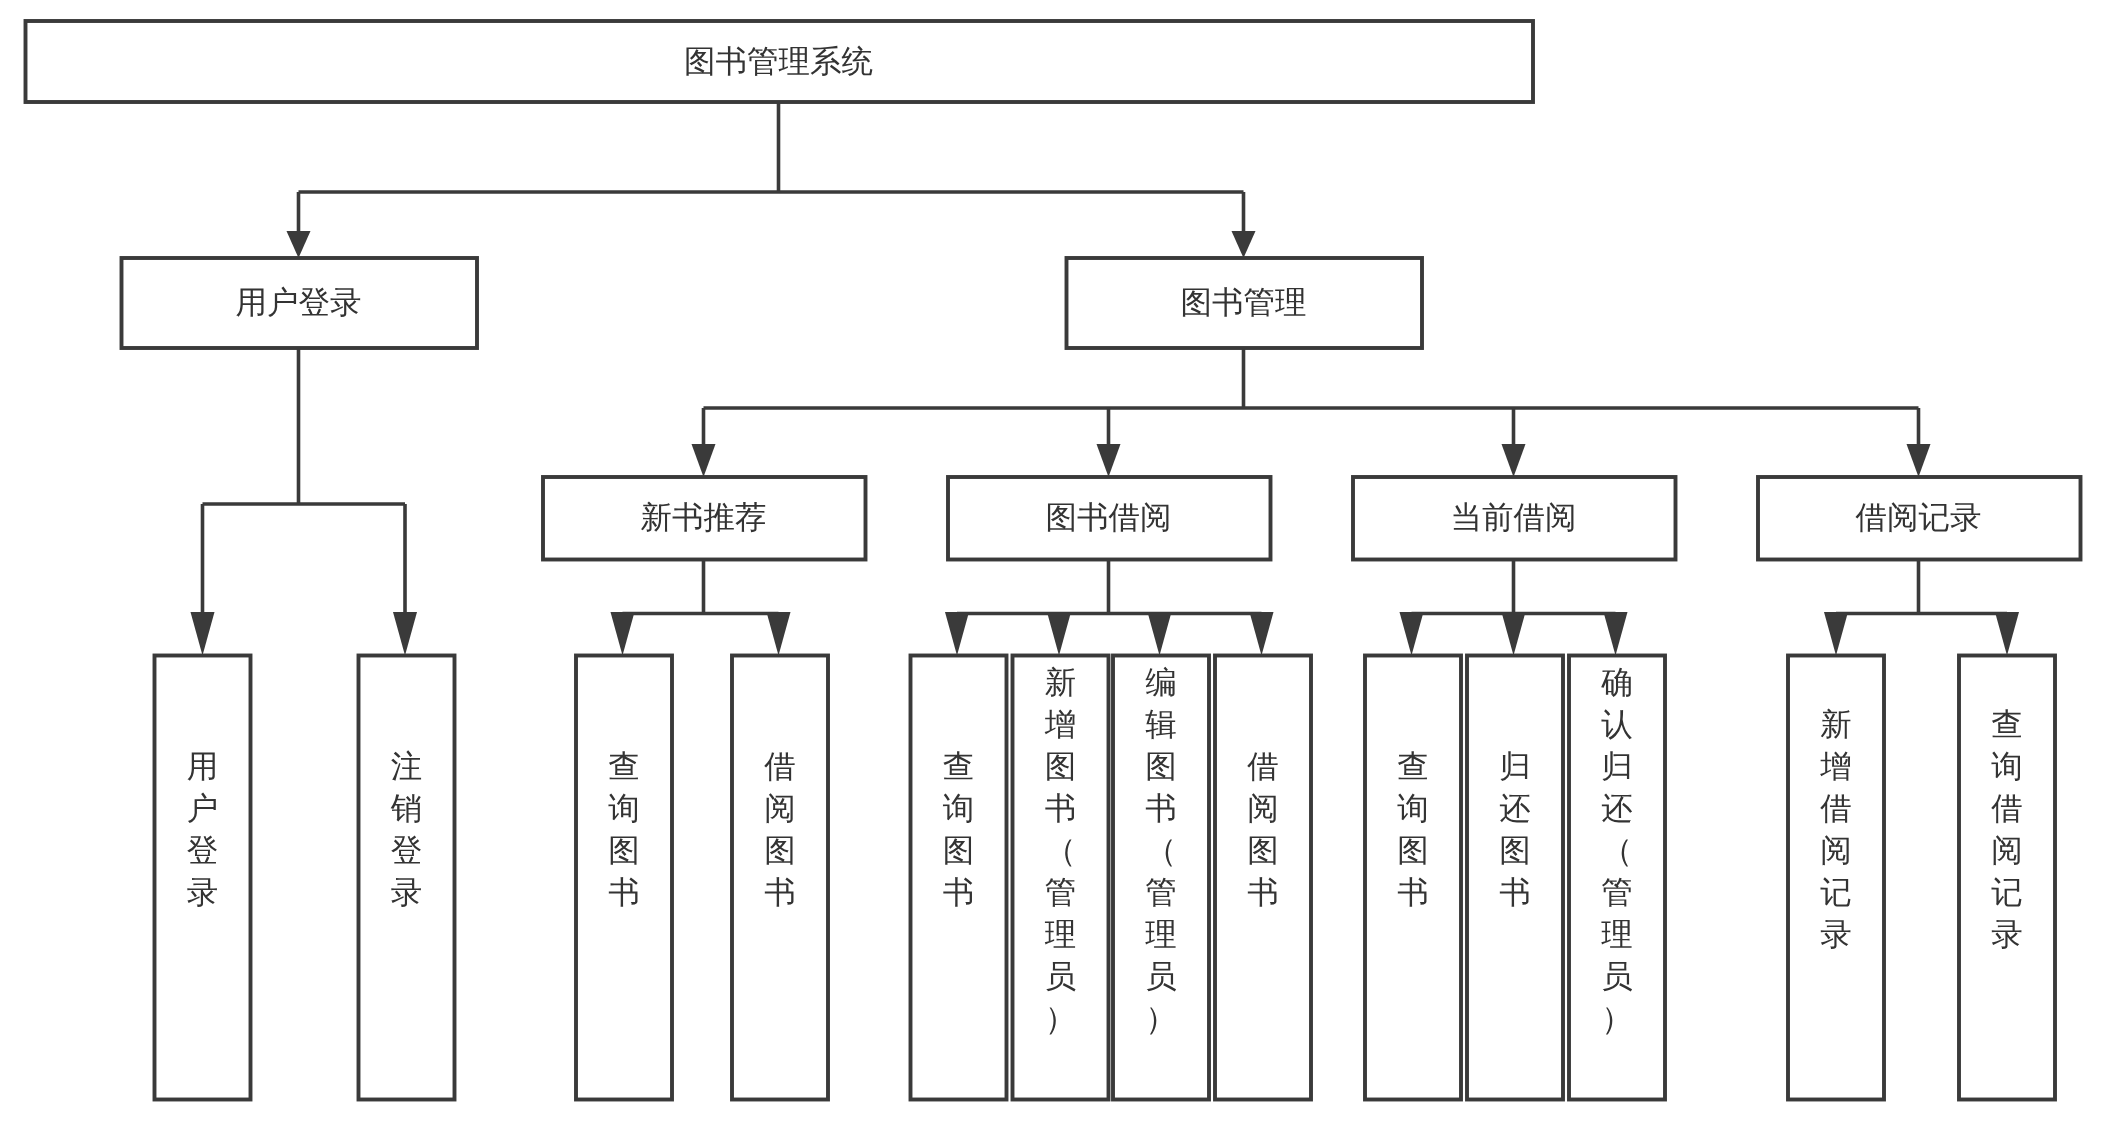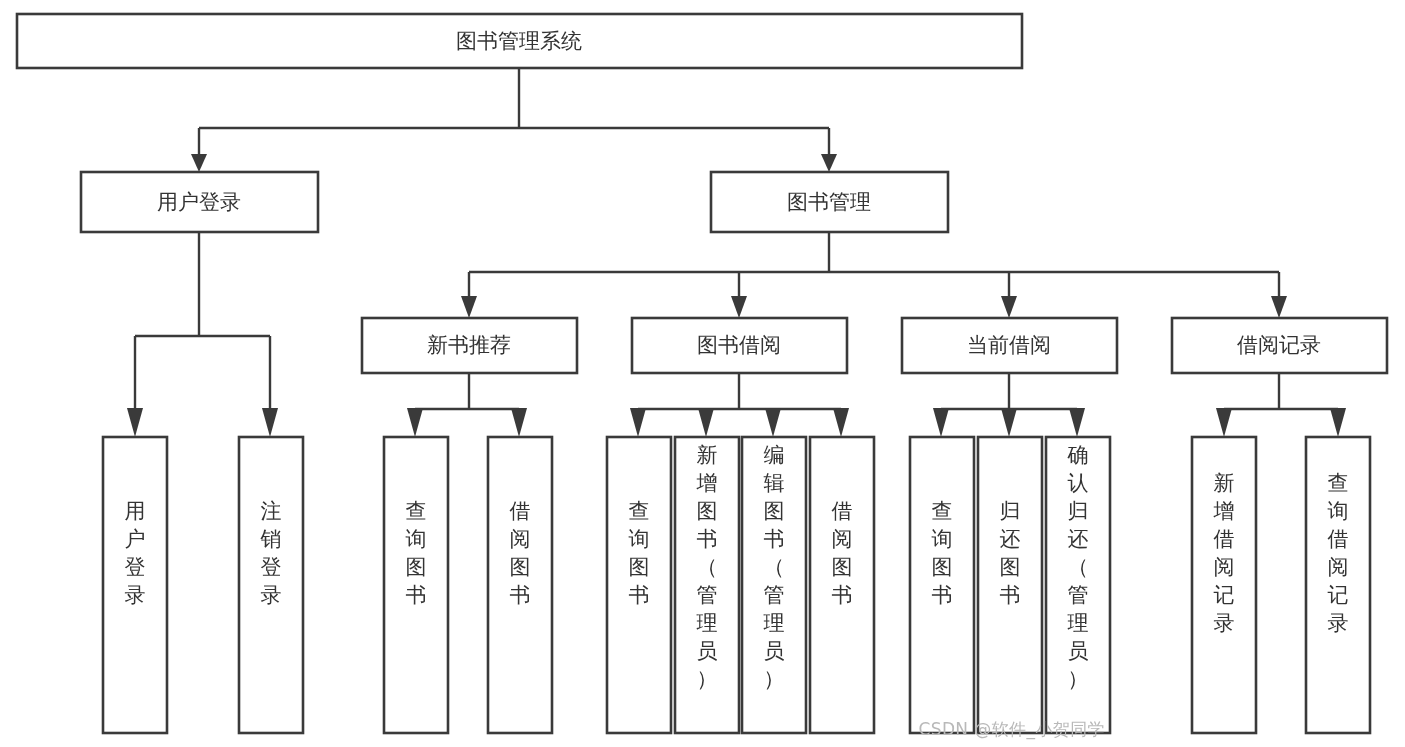--- a/index.html
+++ b/index.html
@@ -234,14 +234,13 @@
       <text class="node-label-v" x="1224" y="490"><tspan x="1224" y="490">新</tspan><tspan x="1224" y="518">增</tspan><tspan x="1224" y="546">借</tspan><tspan x="1224" y="574">阅</tspan><tspan x="1224" y="602">记</tspan><tspan x="1224" y="630">录</tspan></text>
     </g>
 
     <g>
       <rect class="node-box" x="1306" y="437" width="64" height="296"></rect>
       <text class="node-label-v" x="1338" y="490"><tspan x="1338" y="490">查</tspan><tspan x="1338" y="518">询</tspan><tspan x="1338" y="546">借</tspan><tspan x="1338" y="574">阅</tspan><tspan x="1338" y="602">记</tspan><tspan x="1338" y="630">录</tspan></text>
     </g>
 
   </svg>
 
-  <div class="watermark-text">CSDN @软件_小贺同学</div>
 </div>
 
 </body></html>

